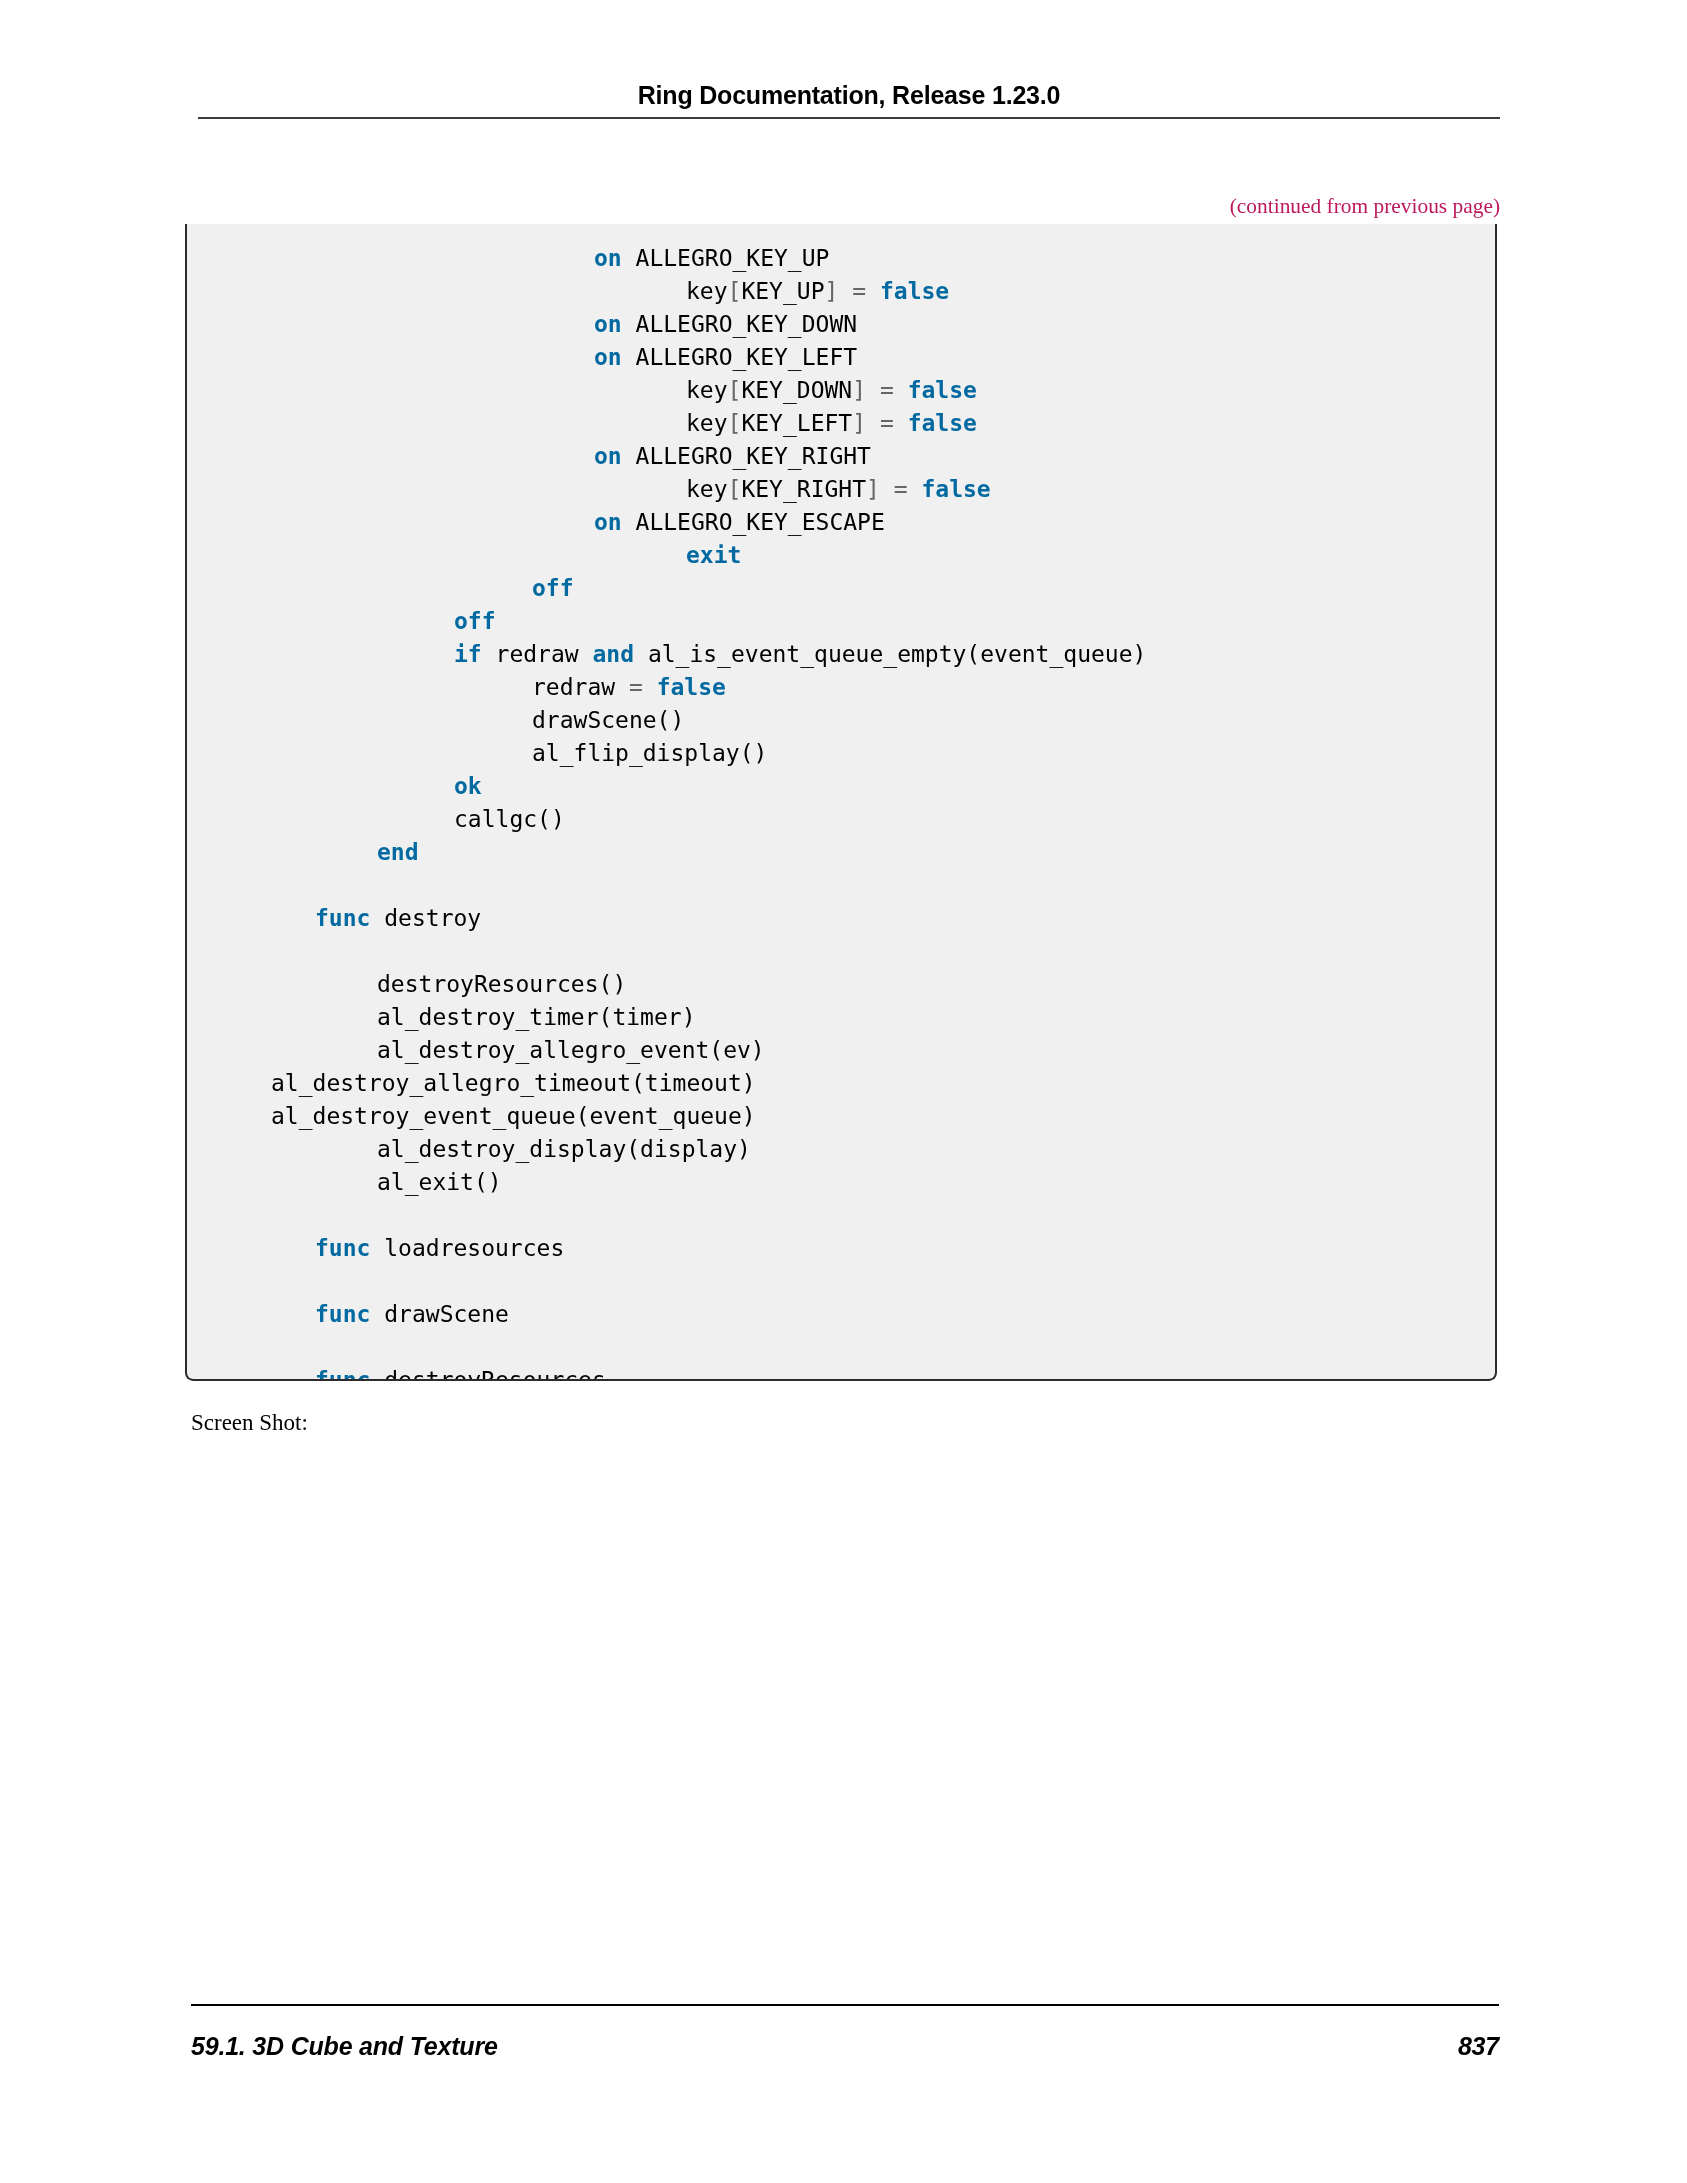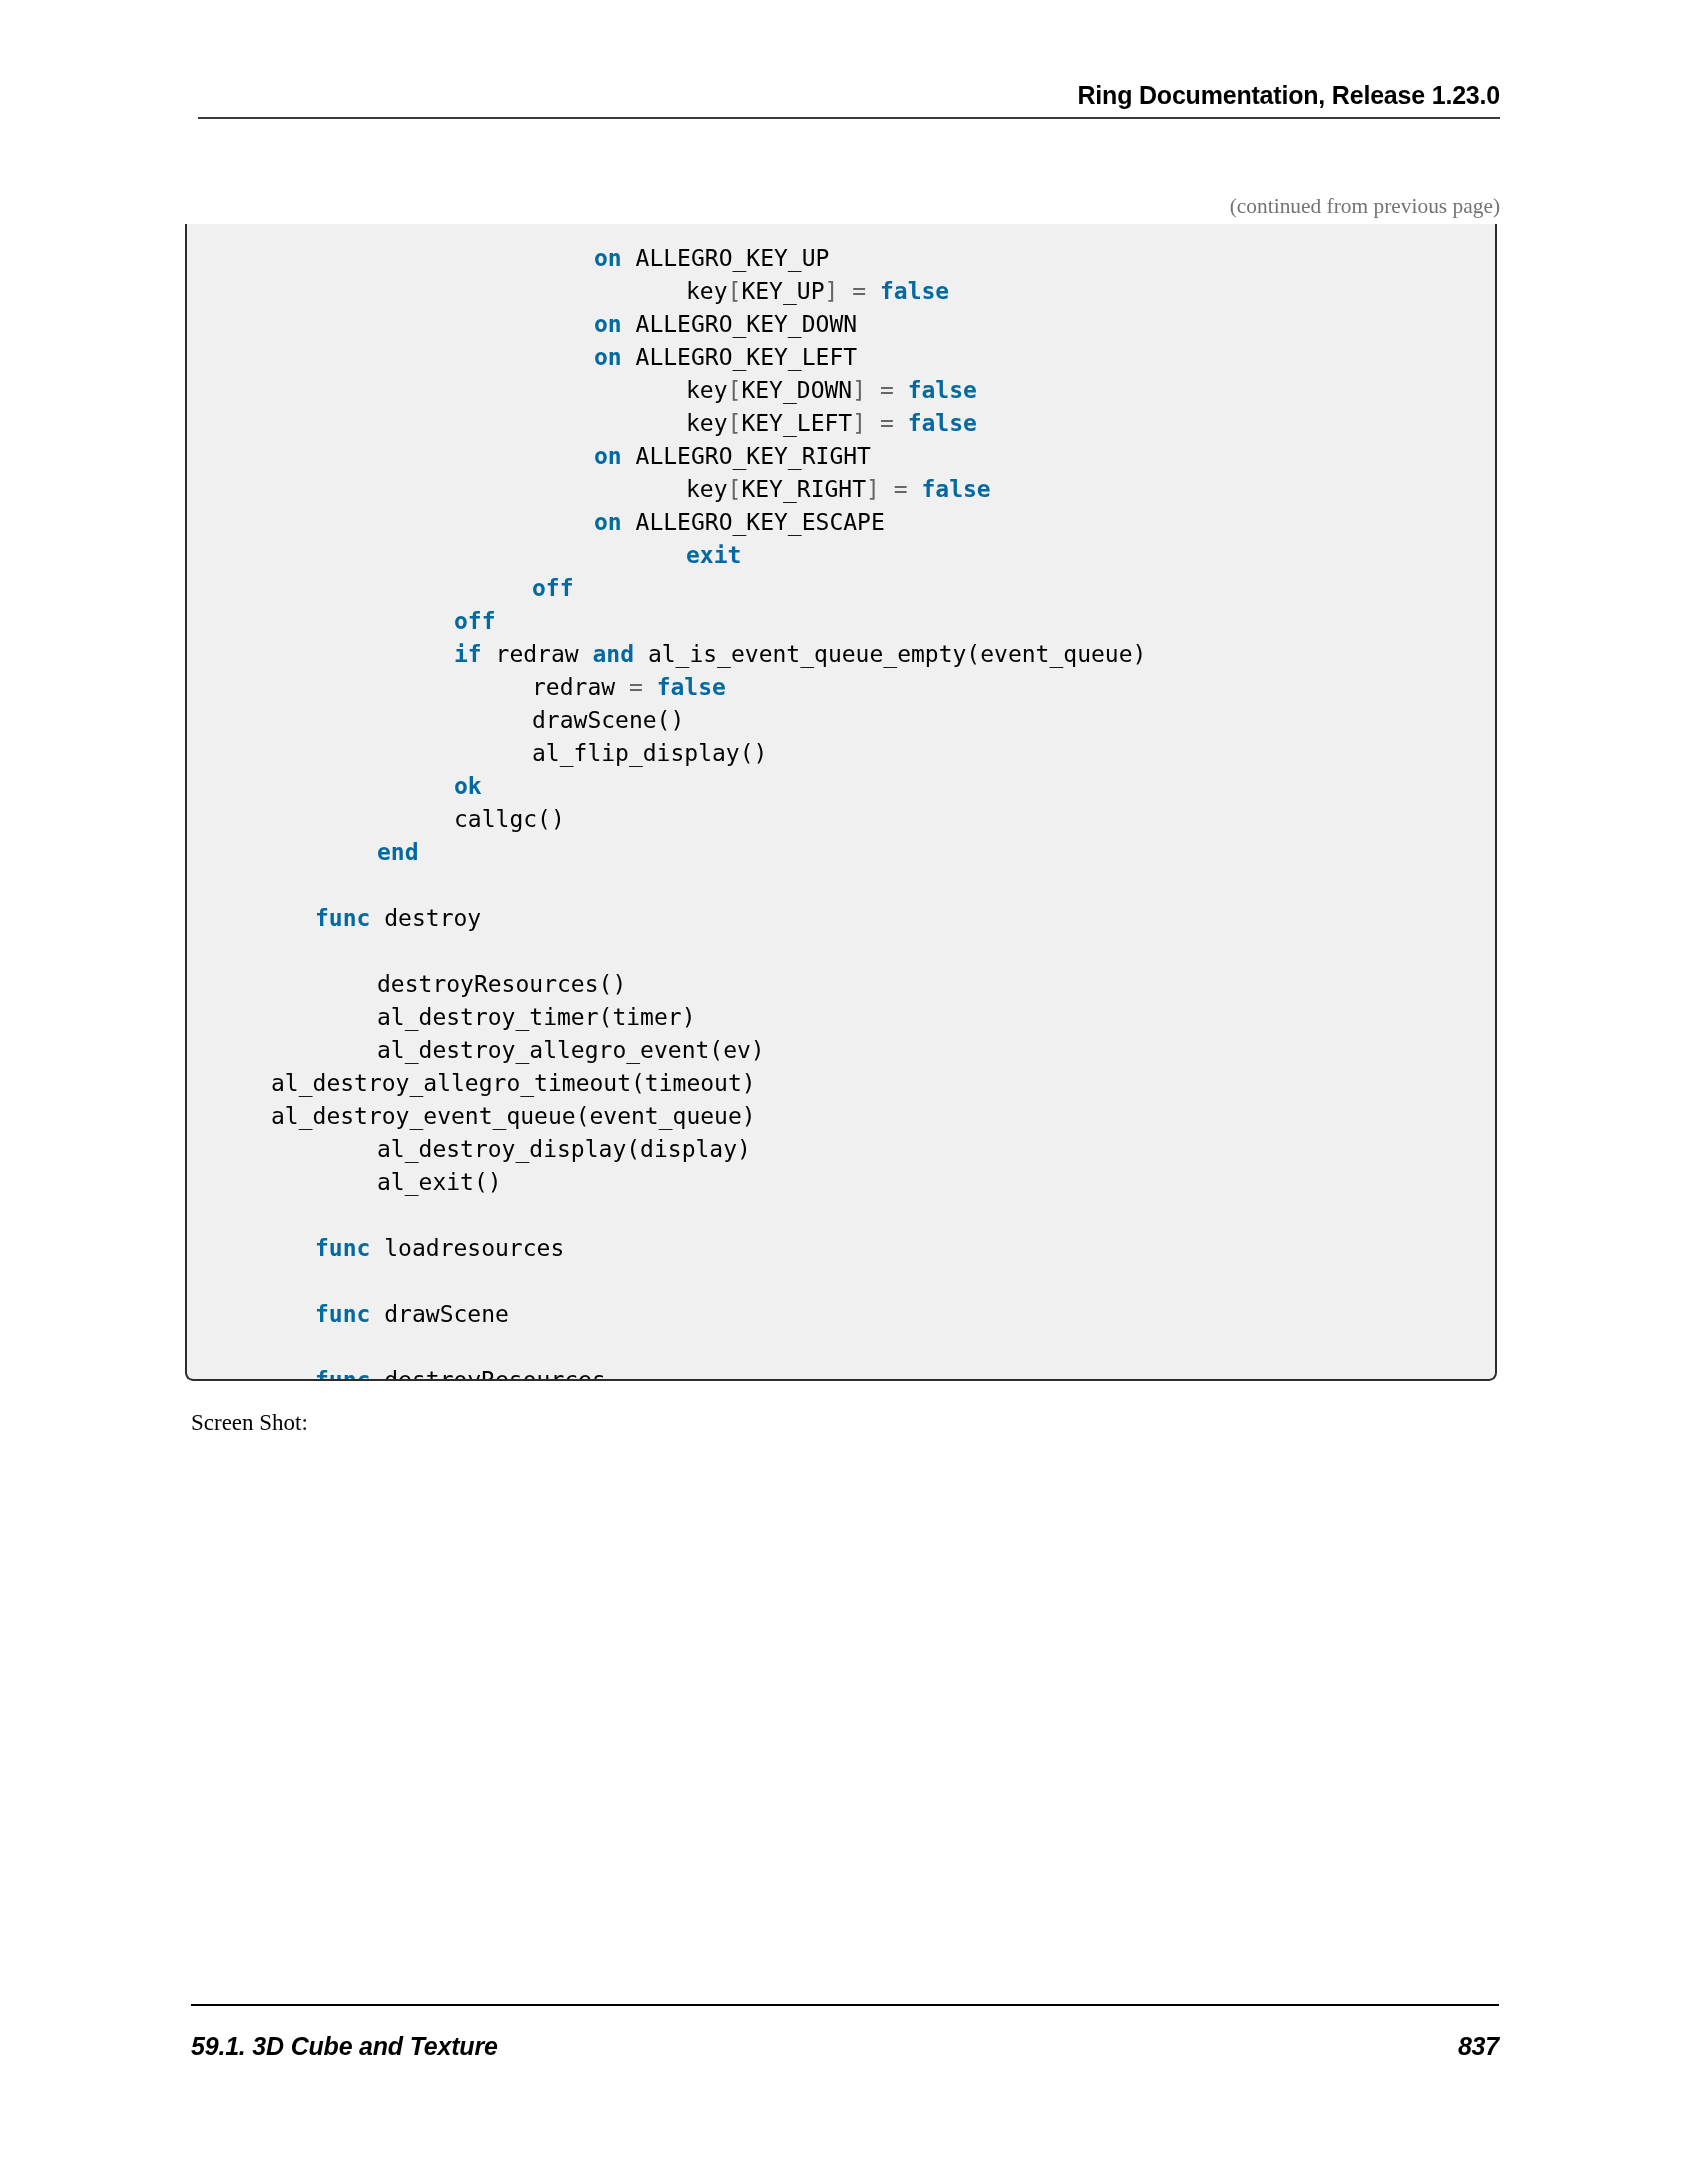--- a/index.html
+++ b/index.html
@@ -15,21 +15,21 @@
     color: #000000;
     overflow: hidden;
   }
 
   
   #page-header {
     position: absolute;
     left: 198px;
     top: 81px;
     width: 1302px;
-    text-align: right;
+    text-align: center;
   }
   #page-header .header-title {
     font-family: "Liberation Sans", sans-serif;
     font-weight: bold;
     font-size: 25px;
     letter-spacing: -0.2px;
     color: #000;
     display: block;
     padding-bottom: 7.4px;
   }
@@ -40,21 +40,21 @@
 
   
   #continued-note {
     position: absolute;
     left: 198px;
     top: 194px;
     width: 1302px;
     text-align: right;
     font-family: "Liberation Serif", serif;
     font-size: 21.4px;
-    color: #737373;
+    color: #be185d;
   }
 
   
   #code-block {
     position: absolute;
     left: 185px;
     top: 224px;
     width: 1312px;
     height: 1157px;
     background: #f0f0f0;

